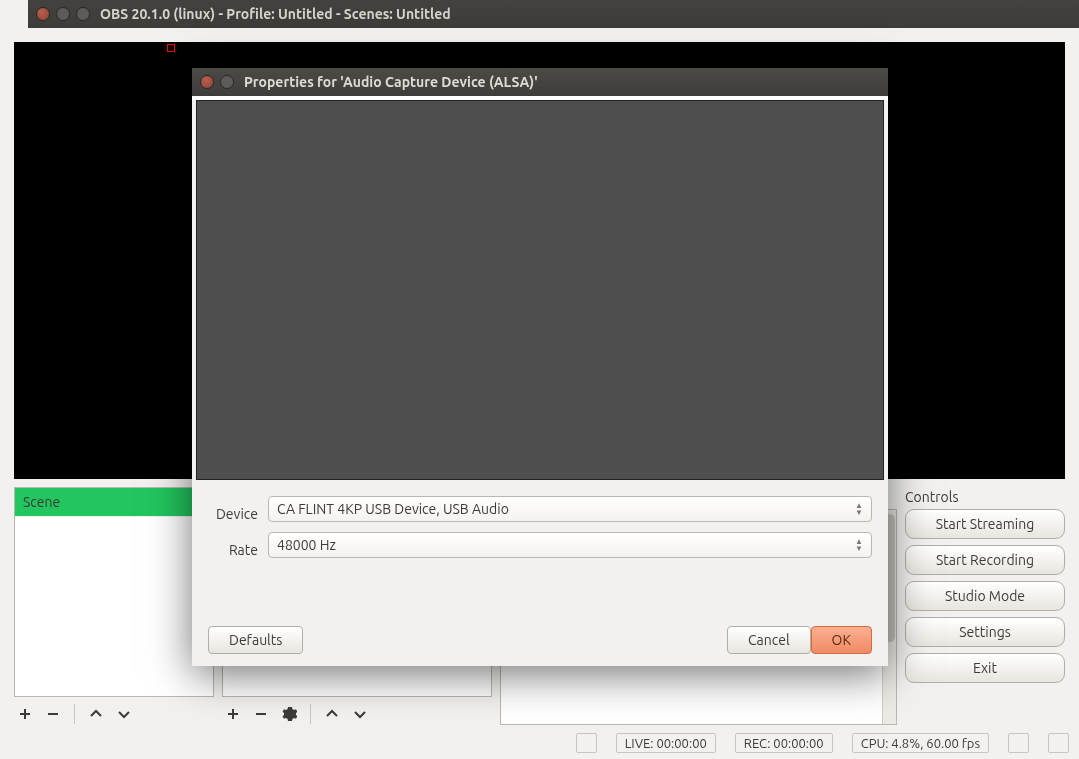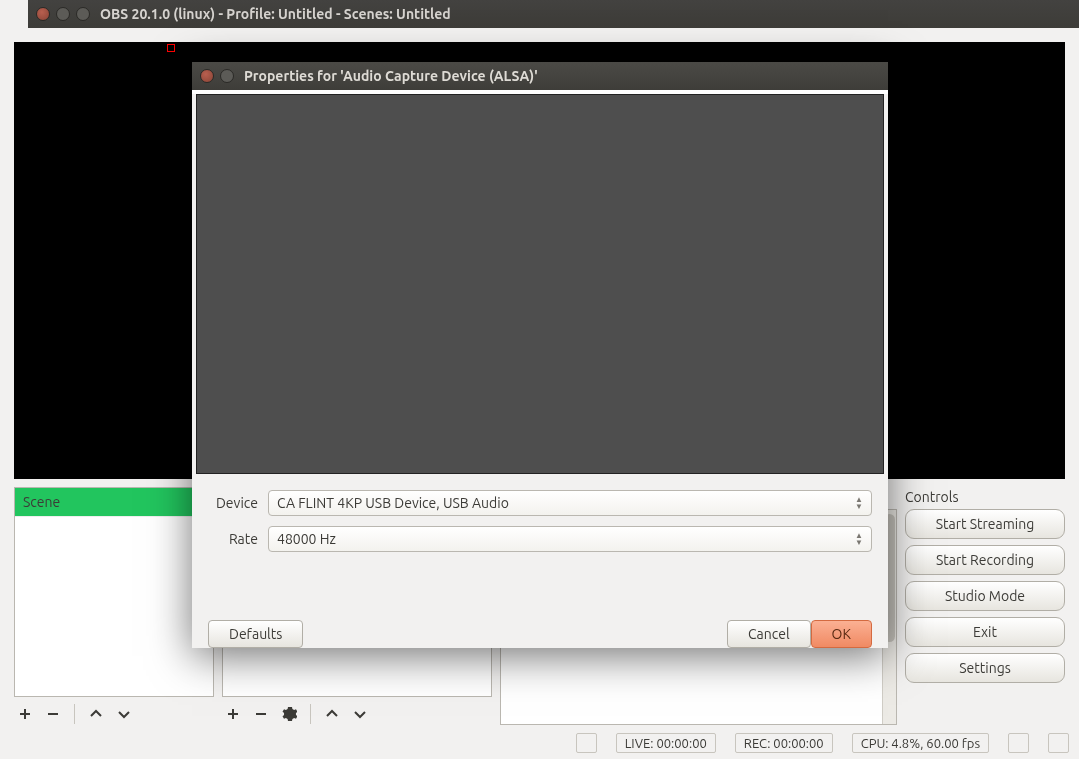--- a/index.html
+++ b/index.html
@@ -36,31 +36,31 @@
 
   
   .ctrl-col { width: 160px; }
   .ctrl-btn { display:block; width:100%; margin-bottom: 6px; background: linear-gradient(to bottom,#fff,#e7e5df); border:1px solid #b1aea6; border-radius:9px; padding:6px 0; text-align:center; cursor:pointer; font-size:14px; color:#3c3b37;}
 
   
   .statusbar { display:flex; justify-content:flex-end; gap:19px; padding:4px 10px 6px 10px; font-size:13px; align-items:center;}
   .status-cell { border:1px solid #c8c5be; background:#f2f1f0; padding:2px 8px; border-radius:2px; min-width: 20px; text-align:center;}
 
   
-  .dialog-shadow { position:absolute; left:192px; top:62px; width:696px; background:#fff; box-shadow: 0 8px 40px rgba(0,0,0,.55); }
+  .dialog-shadow { position:absolute; left:192px; top:68px; width:696px; background:#fff; box-shadow: 0 8px 40px rgba(0,0,0,.55); }
   .dlg-titlebar { height:28px; background: linear-gradient(to bottom,#4b4a46,#3e3d39); display:flex; align-items:center; padding:0 8px; color:#dedbd5; font-weight:bold;}
   .dlg-controls { display:flex; gap:6px; margin-right:10px;}
   .dlg-body { background:#f2f1f0; padding:0;}
   .dlg-preview { margin:4px; height:380px; background:#4e4e4e; border:1px solid #222;}
   .form-area { padding: 12px 16px 8px 16px; }
-  .form-row { display:flex; align-items:center; margin-bottom:10px;}
+  .form-row { display:flex; align-items:flex-end; margin-bottom:10px;}
   .form-label { width:60px; text-align:right; padding-right:10px; color:#3c3b37;}
   .combo { flex:1; display:flex; align-items:center; justify-content:space-between; background: linear-gradient(to bottom,#fff,#f3f2ee); border:1px solid #bab7b0; border-radius:4px; padding:4px 8px; cursor:pointer; font-size:14px; color:#3c3b37;gap:24px;}
   .combo .spin { display:flex; flex-direction:column; font-size:8px; line-height:7px; color:#7a7771;}
-  .dlg-footer { display:flex; justify-content:space-between; padding:10px 16px 0 16px;align-items:flex-end;}
+  .dlg-footer { display:flex; justify-content:space-between; padding:10px 16px 12px 16px;align-items:flex-end;}
   .dlg-footer .right { display:flex; gap:0;}
   .dlg-btn { background: linear-gradient(to bottom,#fff,#e7e5df); border:1px solid #b1aea6; border-radius:4px; padding:5px 20px; cursor:pointer; font-size:14px; color:#3c3b37;}
   .dlg-btn.primary { background: linear-gradient(to bottom,#fbb093,#f08a63); border-color:#d46a40; color:#5a2a12;}
 
   
   svg { display:block; }
   .gear { width:16px; height:16px;}
 </style>
 </head>
 <body>
@@ -155,22 +155,22 @@
         </div>
       </div>
     </div>
 
     <div class="panel ctrl-col">
       <div class="panel-header">Controls</div>
       <div class="panel-body nolist">
         <button class="ctrl-btn">Start Streaming</button>
         <button class="ctrl-btn">Start Recording</button>
         <button class="ctrl-btn">Studio Mode</button>
+        <button class="ctrl-btn">Settings</button>
         <button class="ctrl-btn">Exit</button>
-        <button class="ctrl-btn">Settings</button>
       </div>
     </div>
 
   </div>
 
   <div class="statusbar">
     <div class="status-cell" style="min-width:20px;">&nbsp;</div>
     <div class="status-cell">LIVE: 00:00:00</div>
     <div class="status-cell">REC: 00:00:00</div>
     <div class="status-cell">CPU: 4.8%, 60.00 fps</div>

